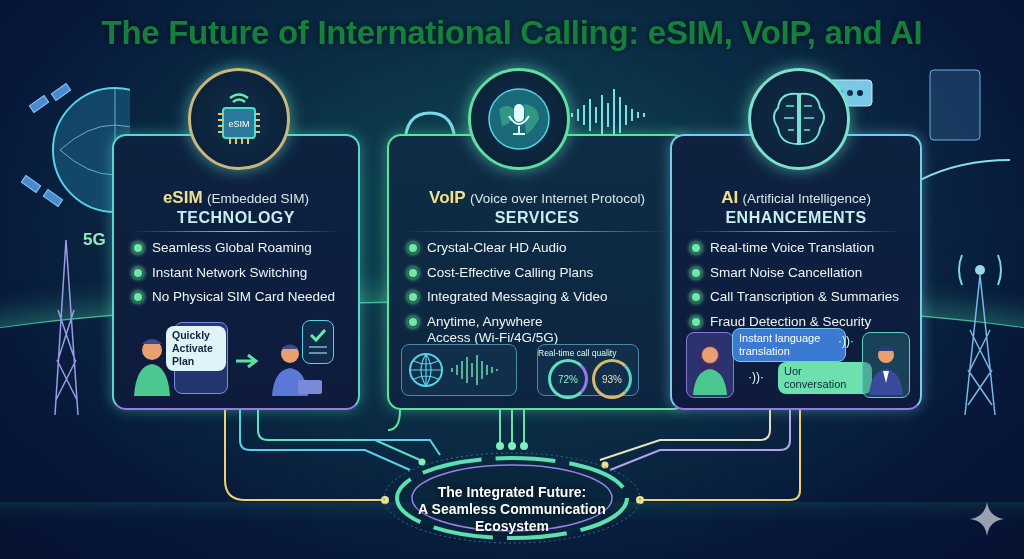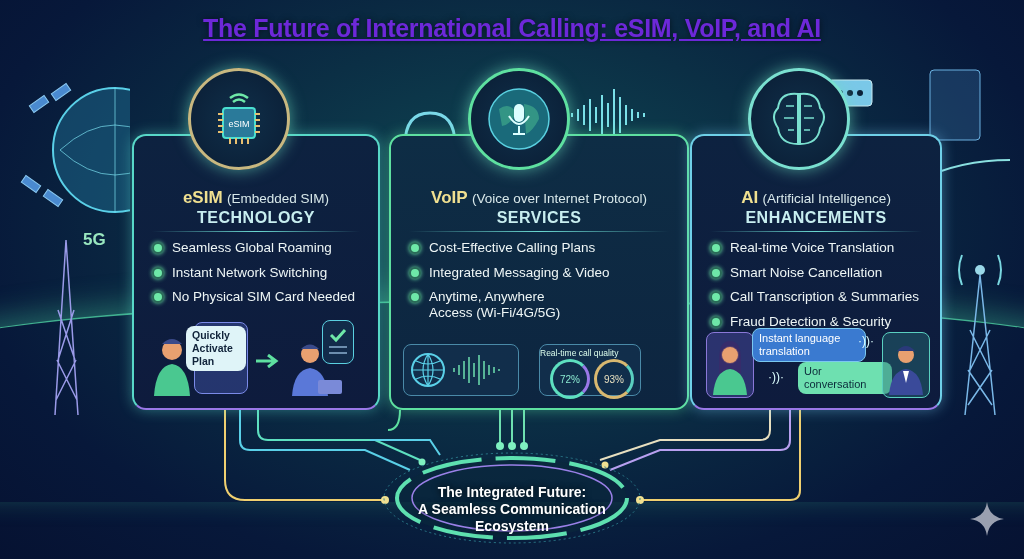--- a/index.html
+++ b/index.html
@@ -4,38 +4,36 @@
 <style>
   html, body { margin:0; padding:0; }
   body {
     width:1024px; height:559px; overflow:hidden; position:relative;
     font-family:"Liberation Sans", sans-serif;
     background: radial-gradient(ellipse at 50% 40%, #0f4a55 0%, #0b2f45 40%, #07183a 75%, #061232 100%);
     color:#e6f2f4;
   }
   .title {
     position:absolute; top:14px; left:0; width:100%; text-align:center;
-    font-size:25px; font-weight:bold; color:#6d28d9; letter-spacing:-0.3px;
+    font-size:33px; font-weight:bold; color:#15803d; letter-spacing:-0.3px;
     text-shadow:0 0 6px rgba(0,0,0,0.6);
-    text-decoration:underline;
   }
   .horizon {
     position:absolute; left:-100px; top:300px; width:1224px; height:200px;
     border-top:2px solid rgba(90,240,180,0.7);
     border-radius:50% 50% 0 0 / 60px 60px 0 0;
     box-shadow:0 -8px 30px rgba(80,230,170,0.35);
   }
   .panel {
     position:absolute; top:134px; height:276px; border-radius:14px;
     background: linear-gradient(180deg, #0d2240 0%, #0e1b3d 100%);
     box-sizing:border-box;
-    margin-left:20px;
   }
   .panel.p1 { left:112px; width:248px; border:2px solid #58d8c8; border-bottom-color:#9a78e8; box-shadow:0 0 14px rgba(88,216,200,0.45); }
-  .panel.p2 { left:369px; width:300px; border:2px solid #5ee0a0; box-shadow:0 0 14px rgba(94,224,160,0.45); background:linear-gradient(180deg,#0e2d45 0%,#0d2540 100%);}
+  .panel.p2 { left:387px; width:300px; border:2px solid #5ee0a0; box-shadow:0 0 14px rgba(94,224,160,0.45); background:linear-gradient(180deg,#0e2d45 0%,#0d2540 100%);}
   .panel.p3 { left:670px; width:252px; border:2px solid #6fd0e8; border-bottom-color:#9a78e8; box-shadow:0 0 14px rgba(120,200,240,0.45); }
   .badge {
     position:absolute; top:68px; width:96px; height:96px; border-radius:50%;
     background:radial-gradient(circle,#10304a 0%,#0b2038 80%);
     border:3px solid #6ee0c0; box-shadow:0 0 16px rgba(110,224,192,0.6);
     display:flex; align-items:center; justify-content:center; z-index:2;
   }
   .badge.b1 { left:188px; border-color:#c8b880; }
   .badge.b2 { left:468px; border-color:#5ee0a0; }
   .badge.b3 { left:748px; border-color:#7ae0d0; }
@@ -220,20 +218,24 @@
 
 <div class="panel p2">
   <div class="heading">
     <div><span class="h-acr">VoIP</span> <span class="h-full">(Voice over Internet Protocol)</span></div>
     <div class="h-sub">SERVICES</div>
   </div>
   <div class="divider"></div>
   <ul class="bullets">
     <li>
         <span class="dot"></span>
+        <span>Crystal-Clear HD Audio</span>
+      </li>
+    <li>
+        <span class="dot"></span>
         <span>Cost-Effective Calling Plans</span>
       </li>
     <li>
         <span class="dot"></span>
         <span>Integrated Messaging &amp; Video</span>
       </li>
     <li>
         <span class="dot"></span>
         <span class="wrap" style="width:160px">Anytime, Anywhere Access (Wi-Fi/4G/5G)</span>
       </li>

